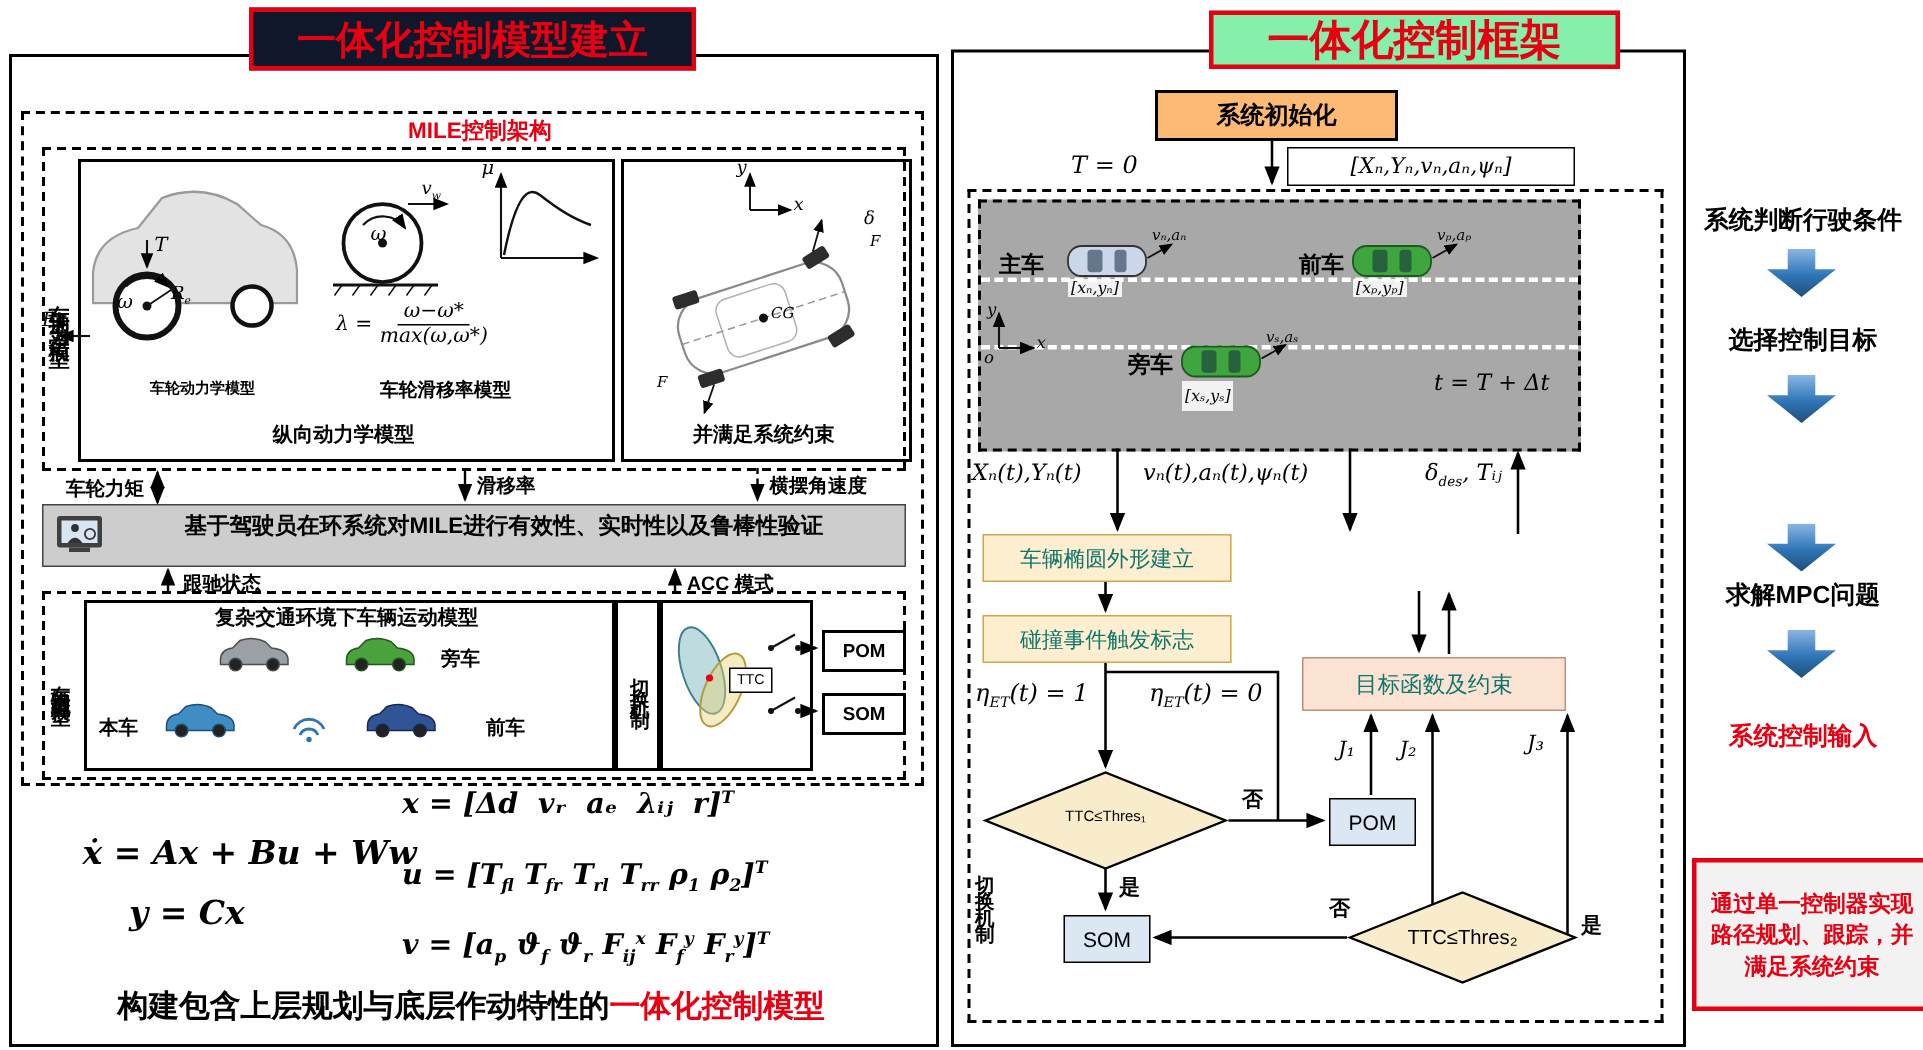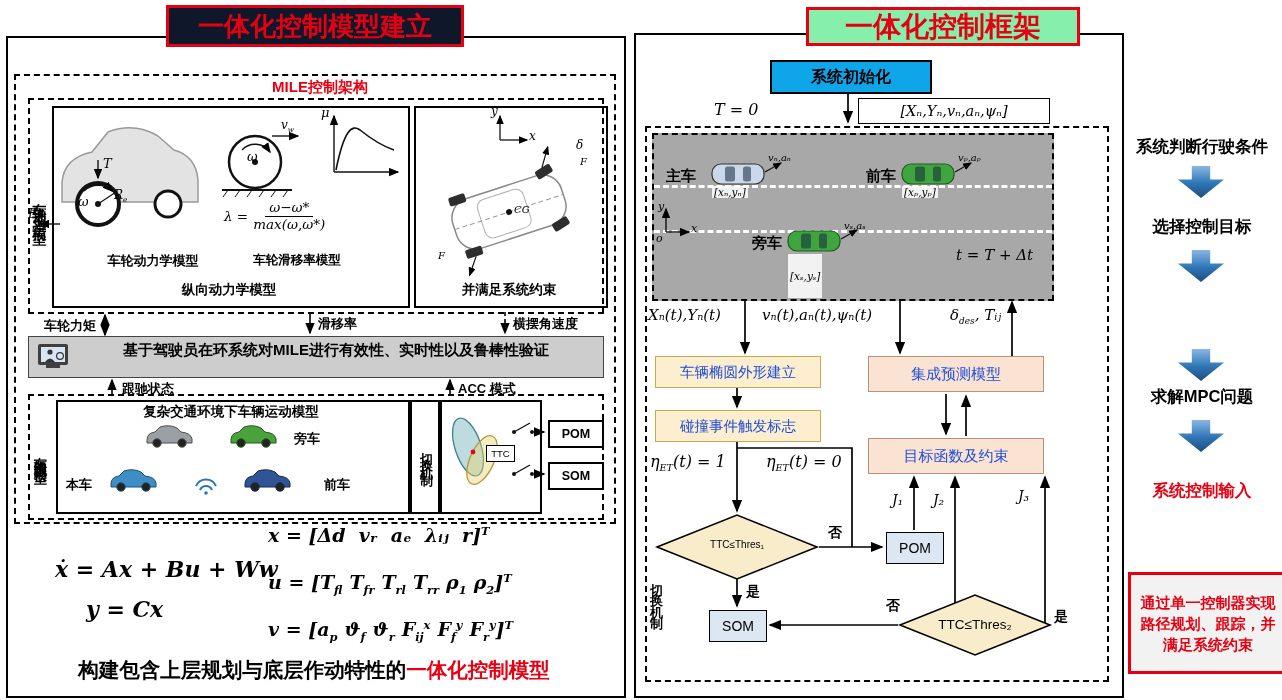--- a/index.html
+++ b/index.html
@@ -2,21 +2,21 @@
 <html><head>
 <meta charset="utf-8">
 <style>
   html,body{margin:0;padding:0;background:#fff}
   #stage{position:relative;width:1282px;height:700px;background:#fff;overflow:hidden;
          font-family:"Liberation Sans","DejaVu Sans",sans-serif;color:#000}
   .abs{position:absolute}
   .flex{display:flex;align-items:center;justify-content:center;text-align:center}
   .b{font-weight:bold}
   .red{color:#e60012}
-  .gray{color:#1d4ed8}
+  .gray{color:#0f766e}
   .math{font-family:"DejaVu Serif","DejaVu Sans",serif;font-style:italic}
   .vtext{writing-mode:vertical-rl;text-orientation:upright;font-weight:bold;text-align:center}
   .pre{white-space:pre}
   .l1{z-index:1}.l2{z-index:2}.l3{z-index:3}
   sub{font-size:60%}
   sup{font-size:60%}
   .t{margin-left:7px}
   .lane{position:absolute;left:0;width:100%;border-top:3px dashed #fff}
   .bluearrow{width:46px;height:32px;
     background:linear-gradient(180deg,#8ab6e4 0%,#2e75b6 55%,#1f4e79 100%);
@@ -204,21 +204,21 @@
   <div class="abs l3 math" style="left:321px;top:105px;font-size:13px">μ</div>
 
   <div class="abs l3 math" style="left:224px;top:200px;font-size:13.5px;display:flex;align-items:center">
     <span>λ =</span>
     <span style="display:inline-flex;flex-direction:column;align-items:center;margin-left:5px;line-height:1.15">
       <span style="border-bottom:1px solid #000;padding:0 4px">ω−ω*</span>
       <span>max(ω,ω*)</span>
     </span>
   </div>
 
-  <div class="abs l3 b flex" style="left:88px;top:252px;width:130px;font-size:13px">车轮动力学模型</div>
+  <div class="abs l3 b flex" style="left:70px;top:252px;width:130px;font-size:10px">车轮动力学模型</div>
   <div class="abs l3 b flex" style="left:232px;top:252px;width:130px;font-size:12.5px">车轮滑移率模型</div>
   <div class="abs l3 b flex" style="left:52px;top:281px;width:354px;font-size:13.5px">纵向动力学模型</div>
   <div class="abs l3 b flex" style="left:414px;top:281px;width:190px;font-size:13.5px">并满足系统约束</div>
 
   <div class="abs l3 math" style="left:491px;top:104px;font-size:12px">y</div>
   <div class="abs l3 math" style="left:529px;top:129px;font-size:12px">x</div>
   <div class="abs l3 math" style="left:514px;top:204px;font-size:10px">CG</div>
   <div class="abs l3 math" style="left:576px;top:138px;font-size:12px">δ</div>
   <div class="abs l3 math" style="left:580px;top:156px;font-size:10px">F</div>
   <div class="abs l3 math" style="left:438px;top:250px;font-size:10px">F</div>
@@ -249,45 +249,44 @@
 
   <div class="abs l3 math b" style="left:268px;top:571px;font-size:19px"><span>u = [</span><span>T</span><sub>fl</sub><span class="t">T</span><sub>fr</sub><span class="t">T</span><sub>rl</sub><span class="t">T</span><sub>rr</sub><span class="t">ρ</span><sub>1</sub><span class="t">ρ</span><sub>2</sub><span>]</span><sup>T</sup></div>
 
   <div class="abs l3 math b" style="left:268px;top:618px;font-size:19px"><span>v = [</span><span>a</span><sub>p</sub><span class="t">ϑ</span><sub>f</sub><span class="t">ϑ</span><sub>r</sub><span class="t">F</span><sub>ij</sub><sup>x</sup><span class="t">F</span><sub>f</sub><sup>y</sup><span class="t">F</span><sub>r</sub><sup>y</sup><span>]</span><sup>T</sup></div>
 
   <div class="abs l3 b flex" style="left:10px;top:656px;width:608px;font-size:20.5px">
     <span>构建包含上层规划与底层作动特性的</span>
       <span class="red">一体化控制模型</span>
   </div>
 
-  <div class="abs l3 flex b" style="left:770px;top:60px;width:158px;height:30px;border:2px solid #000;background:#0ea5e9;font-size:16px">系统初始化</div>
+  <div class="abs l3 flex b" style="left:770px;top:60px;width:158px;height:30px;border:2px solid #000;background:#fdba74;font-size:16px">系统初始化</div>
   <div class="abs l3 math" style="left:714px;top:100px;font-size:16px">T = 0</div>
   <div class="abs l3 math flex" style="left:858px;top:98px;width:190px;height:24px;border:1.5px solid #000;background:#fff;font-size:14.5px">[Xₙ,Yₙ,vₙ,aₙ,ψₙ]</div>
 
   <div class="abs l3 b" style="left:666px;top:167px;font-size:15px">主车</div>
   <div class="abs l3 b" style="left:866px;top:167px;font-size:15px">前车</div>
   <div class="abs l3 b" style="left:752px;top:234px;font-size:15px">旁车</div>
   <div class="abs l3 math" style="left:712px;top:186px;font-size:10.5px;background:rgba(255,255,255,0.85);padding:0 2px">[xₙ,yₙ]</div>
   <div class="abs l3 math" style="left:902px;top:186px;font-size:10.5px;background:rgba(255,255,255,0.85);padding:0 2px">[xₚ,yₚ]</div>
-  <div class="abs l3 math" style="left:788px;top:254px;font-size:10.5px;background:rgba(255,255,255,0.85);padding:16px 2px">[xₛ,yₛ]</div>
+  <div class="abs l3 math" style="left:788px;top:254px;font-size:10.5px;background:rgba(255,255,255,0.85);padding:4px 2px">[xₛ,yₛ]</div>
   <div class="abs l3 math" style="left:768px;top:152px;font-size:10px">vₙ,aₙ</div>
   <div class="abs l3 math" style="left:958px;top:152px;font-size:10px">vₚ,aₚ</div>
   <div class="abs l3 math" style="left:844px;top:220px;font-size:10px">vₛ,aₛ</div>
   <div class="abs l3 math" style="left:658px;top:200px;font-size:11px">y</div>
   <div class="abs l3 math" style="left:691px;top:222px;font-size:11px">x</div>
   <div class="abs l3 math" style="left:656px;top:232px;font-size:11px">o</div>
   <div class="abs l3 math" style="left:956px;top:246px;font-size:15px">t = T + Δt</div>
 
   <div class="abs l3 math" style="left:648px;top:306px;font-size:15px">Xₙ(t),Yₙ(t)</div>
   <div class="abs l3 math" style="left:762px;top:306px;font-size:15px">vₙ(t),aₙ(t),ψₙ(t)</div>
   <div class="abs l3 math" style="left:950px;top:306px;font-size:15px"><span>δ</span><sub>des</sub><span>, Tᵢⱼ</span></div>
 
   <div class="abs l3 flex gray ybox" style="left:655px;top:356px;width:164px;height:30px;font-size:14.5px">车辆椭圆外形建立</div>
   <div class="abs l3 flex gray ybox" style="left:655px;top:410px;width:164px;height:30px;font-size:14.5px">碰撞事件触发标志</div>
-  <div class="abs l3 flex gray pbox" style="left:868px;top:356px;width:174px;height:34px;font-size:15px">集成预测模型</div>
   <div class="abs l3 flex gray pbox" style="left:868px;top:438px;width:174px;height:34px;font-size:15px">目标函数及约束</div>
 
   <div class="abs l3 math" style="left:650px;top:452px;font-size:16px"><span>η</span><sub>ET</sub><span>(t) = 1</span></div>
   <div class="abs l3 math" style="left:766px;top:452px;font-size:16px"><span>η</span><sub>ET</sub><span>(t) = 0</span></div>
 
   <div class="abs l3 flex" style="left:662px;top:539px;width:150px;font-size:10px">TTC≤Thres₁</div>
   <div class="abs l3 b" style="left:828px;top:524px;font-size:14px">否</div>
   <div class="abs l3 b" style="left:746px;top:583px;font-size:14px">是</div>
   <div class="abs l3 flex blbox" style="left:886px;top:532px;width:56px;height:30px;font-size:14px">POM</div>
   <div class="abs l3 flex blbox" style="left:709px;top:610px;width:56px;height:30px;font-size:14px">SOM</div>

